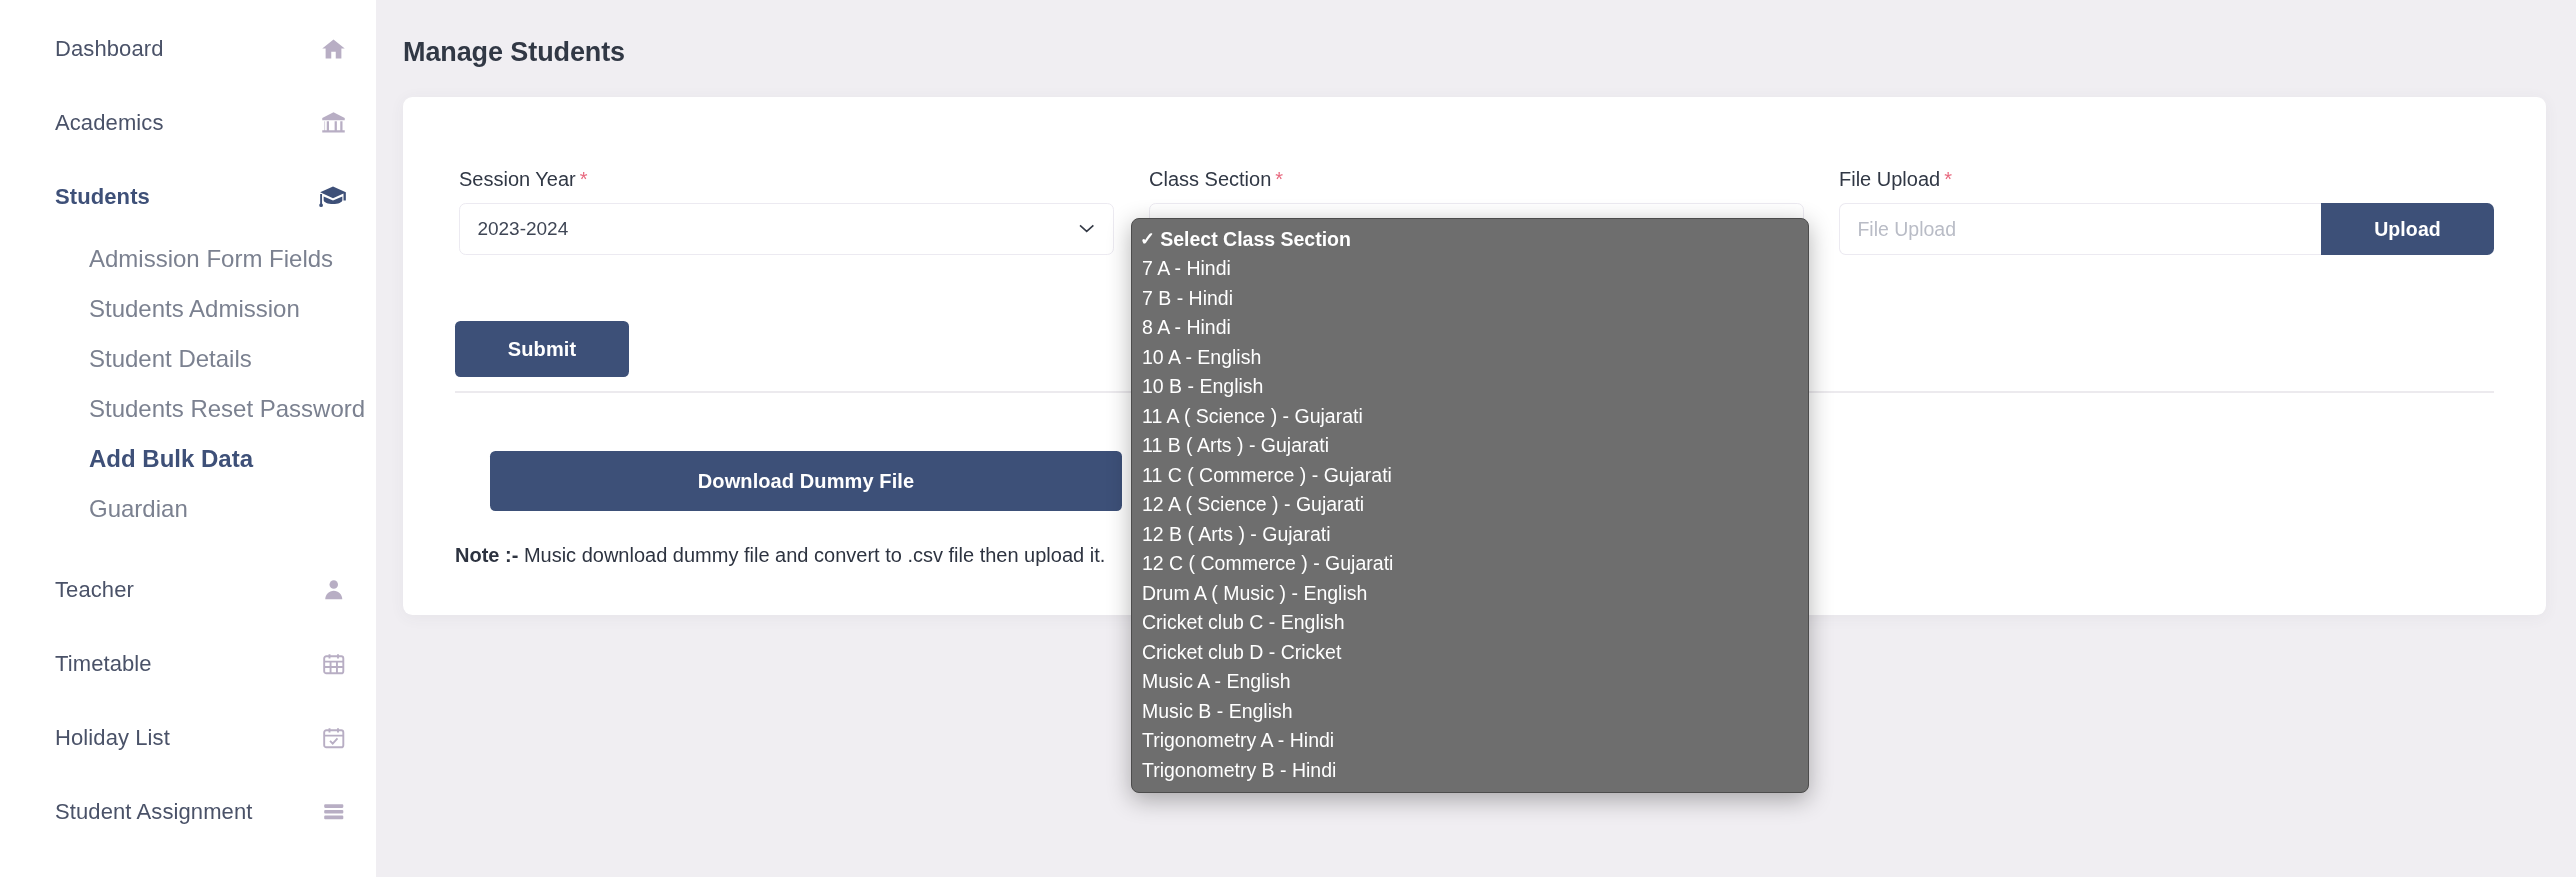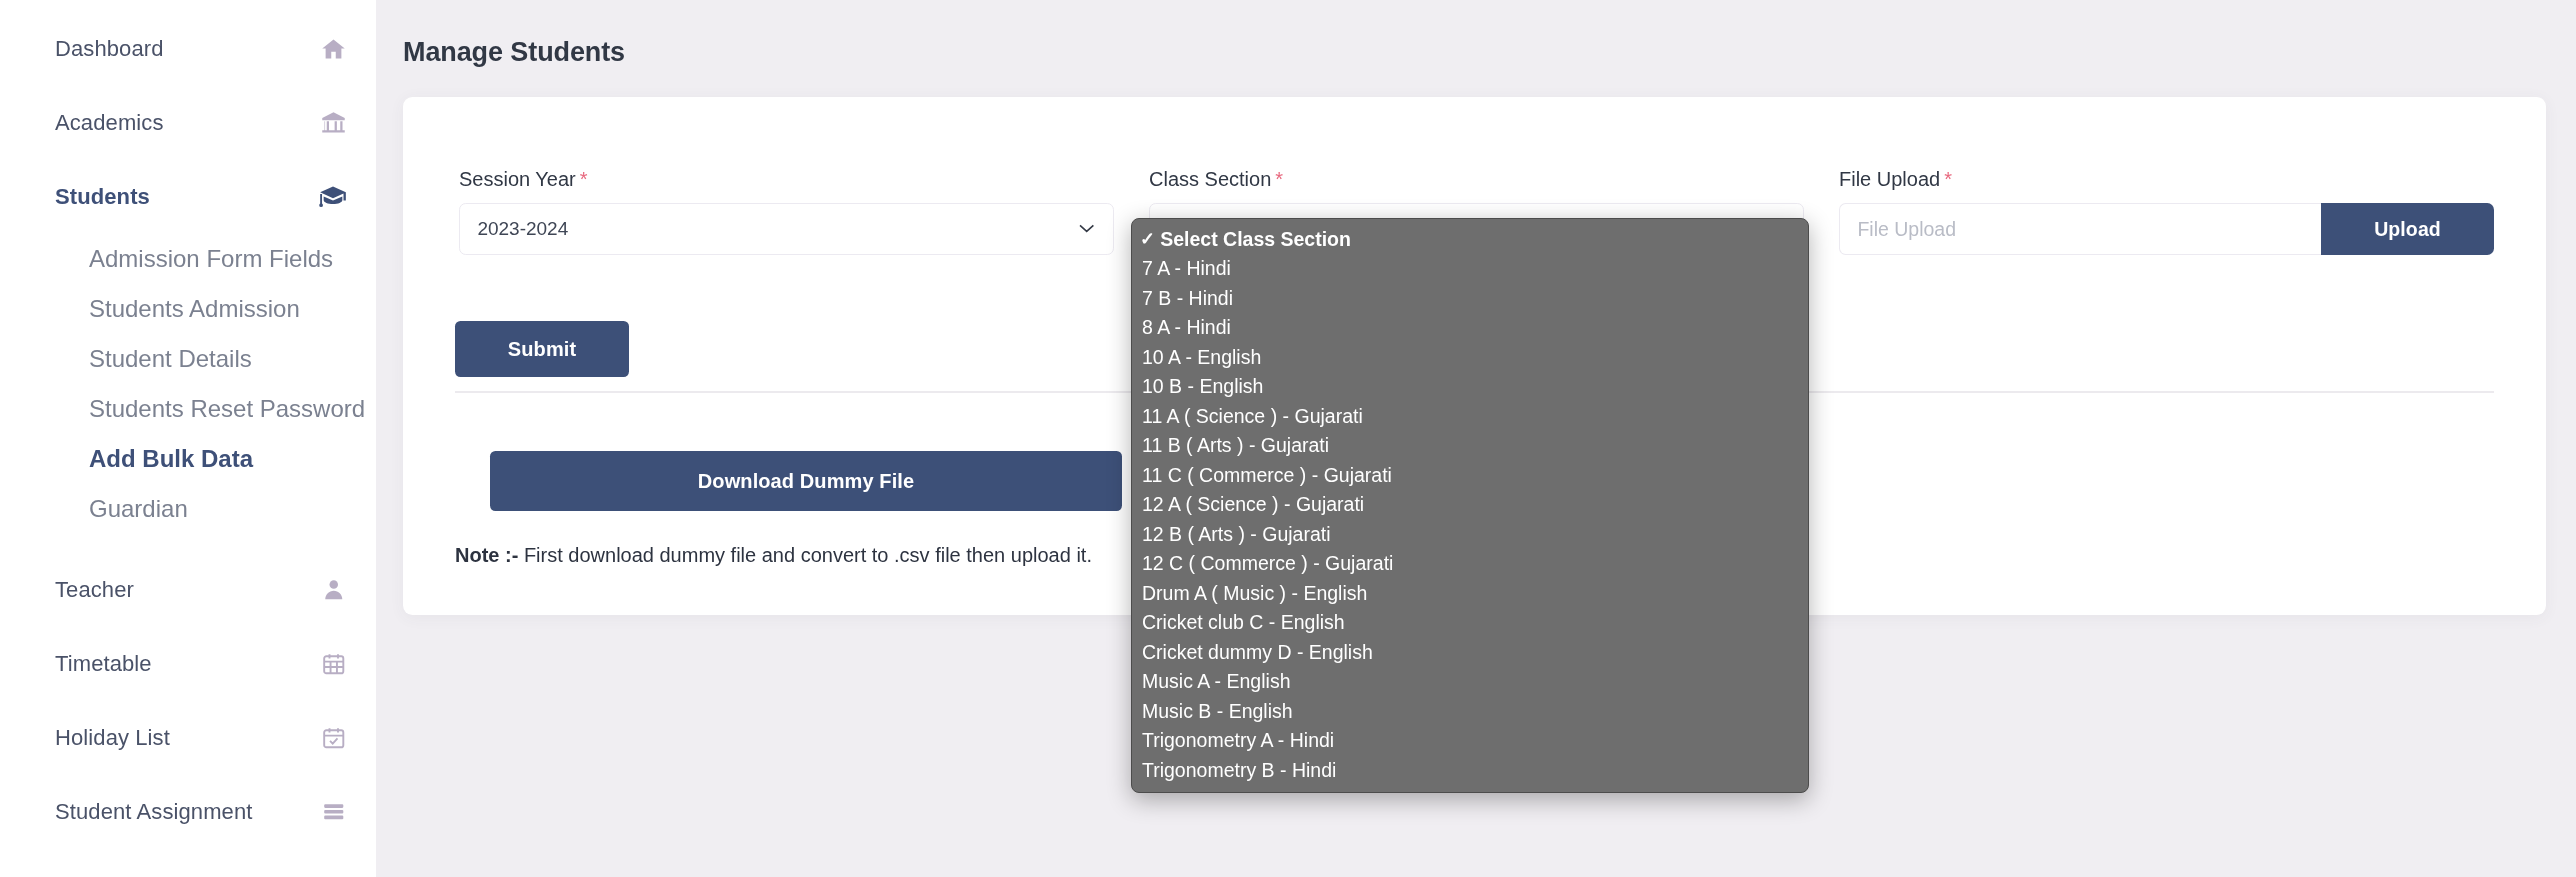--- a/index.html
+++ b/index.html
@@ -394,21 +394,21 @@
 
     </div>
 
     <button class="submit-btn">Submit</button>
 
     <div class="divider"></div>
 
     <button class="download-btn">Download Dummy File</button>
 
     <p class="note">
-      <b>Note :-</b><span> First download dummy file and convert to .csv file then upload it.</span>
+      <b>Note :-</b><span> Music download dummy file and convert to .csv file then upload it.</span>
     </p>
 
   </section>
 
   <div class="dropdown-popup">
     <div class="dd-option selected">
       <span class="dd-check">✓</span>
         <span>Select Class Section</span>
     </div>
     <div class="dd-option">
@@ -444,21 +444,21 @@
     <div class="dd-option">
         <span>12 C ( Commerce ) - Gujarati</span>
       </div>
     <div class="dd-option">
         <span>Drum A ( Music ) - English</span>
       </div>
     <div class="dd-option">
         <span>Cricket club C - English</span>
       </div>
     <div class="dd-option">
-        <span>Cricket dummy D - English</span>
+        <span>Cricket club D - Cricket</span>
       </div>
     <div class="dd-option">
         <span>Music A - English</span>
       </div>
     <div class="dd-option">
         <span>Music B - English</span>
       </div>
     <div class="dd-option">
         <span>Trigonometry A - Hindi</span>
       </div>

